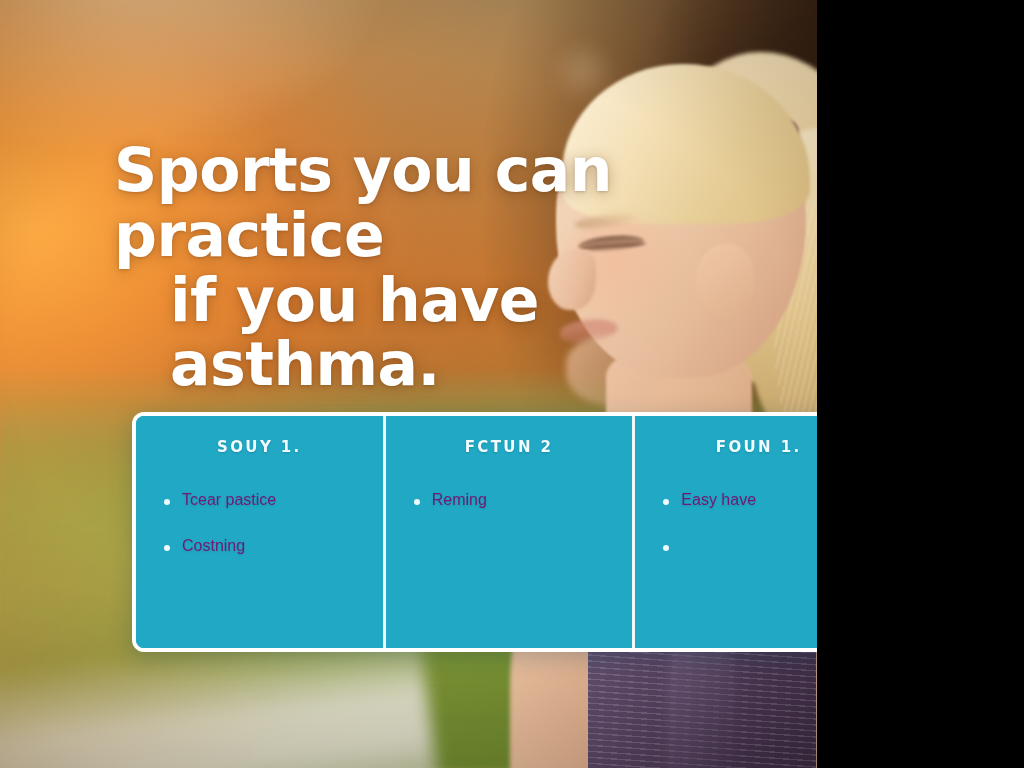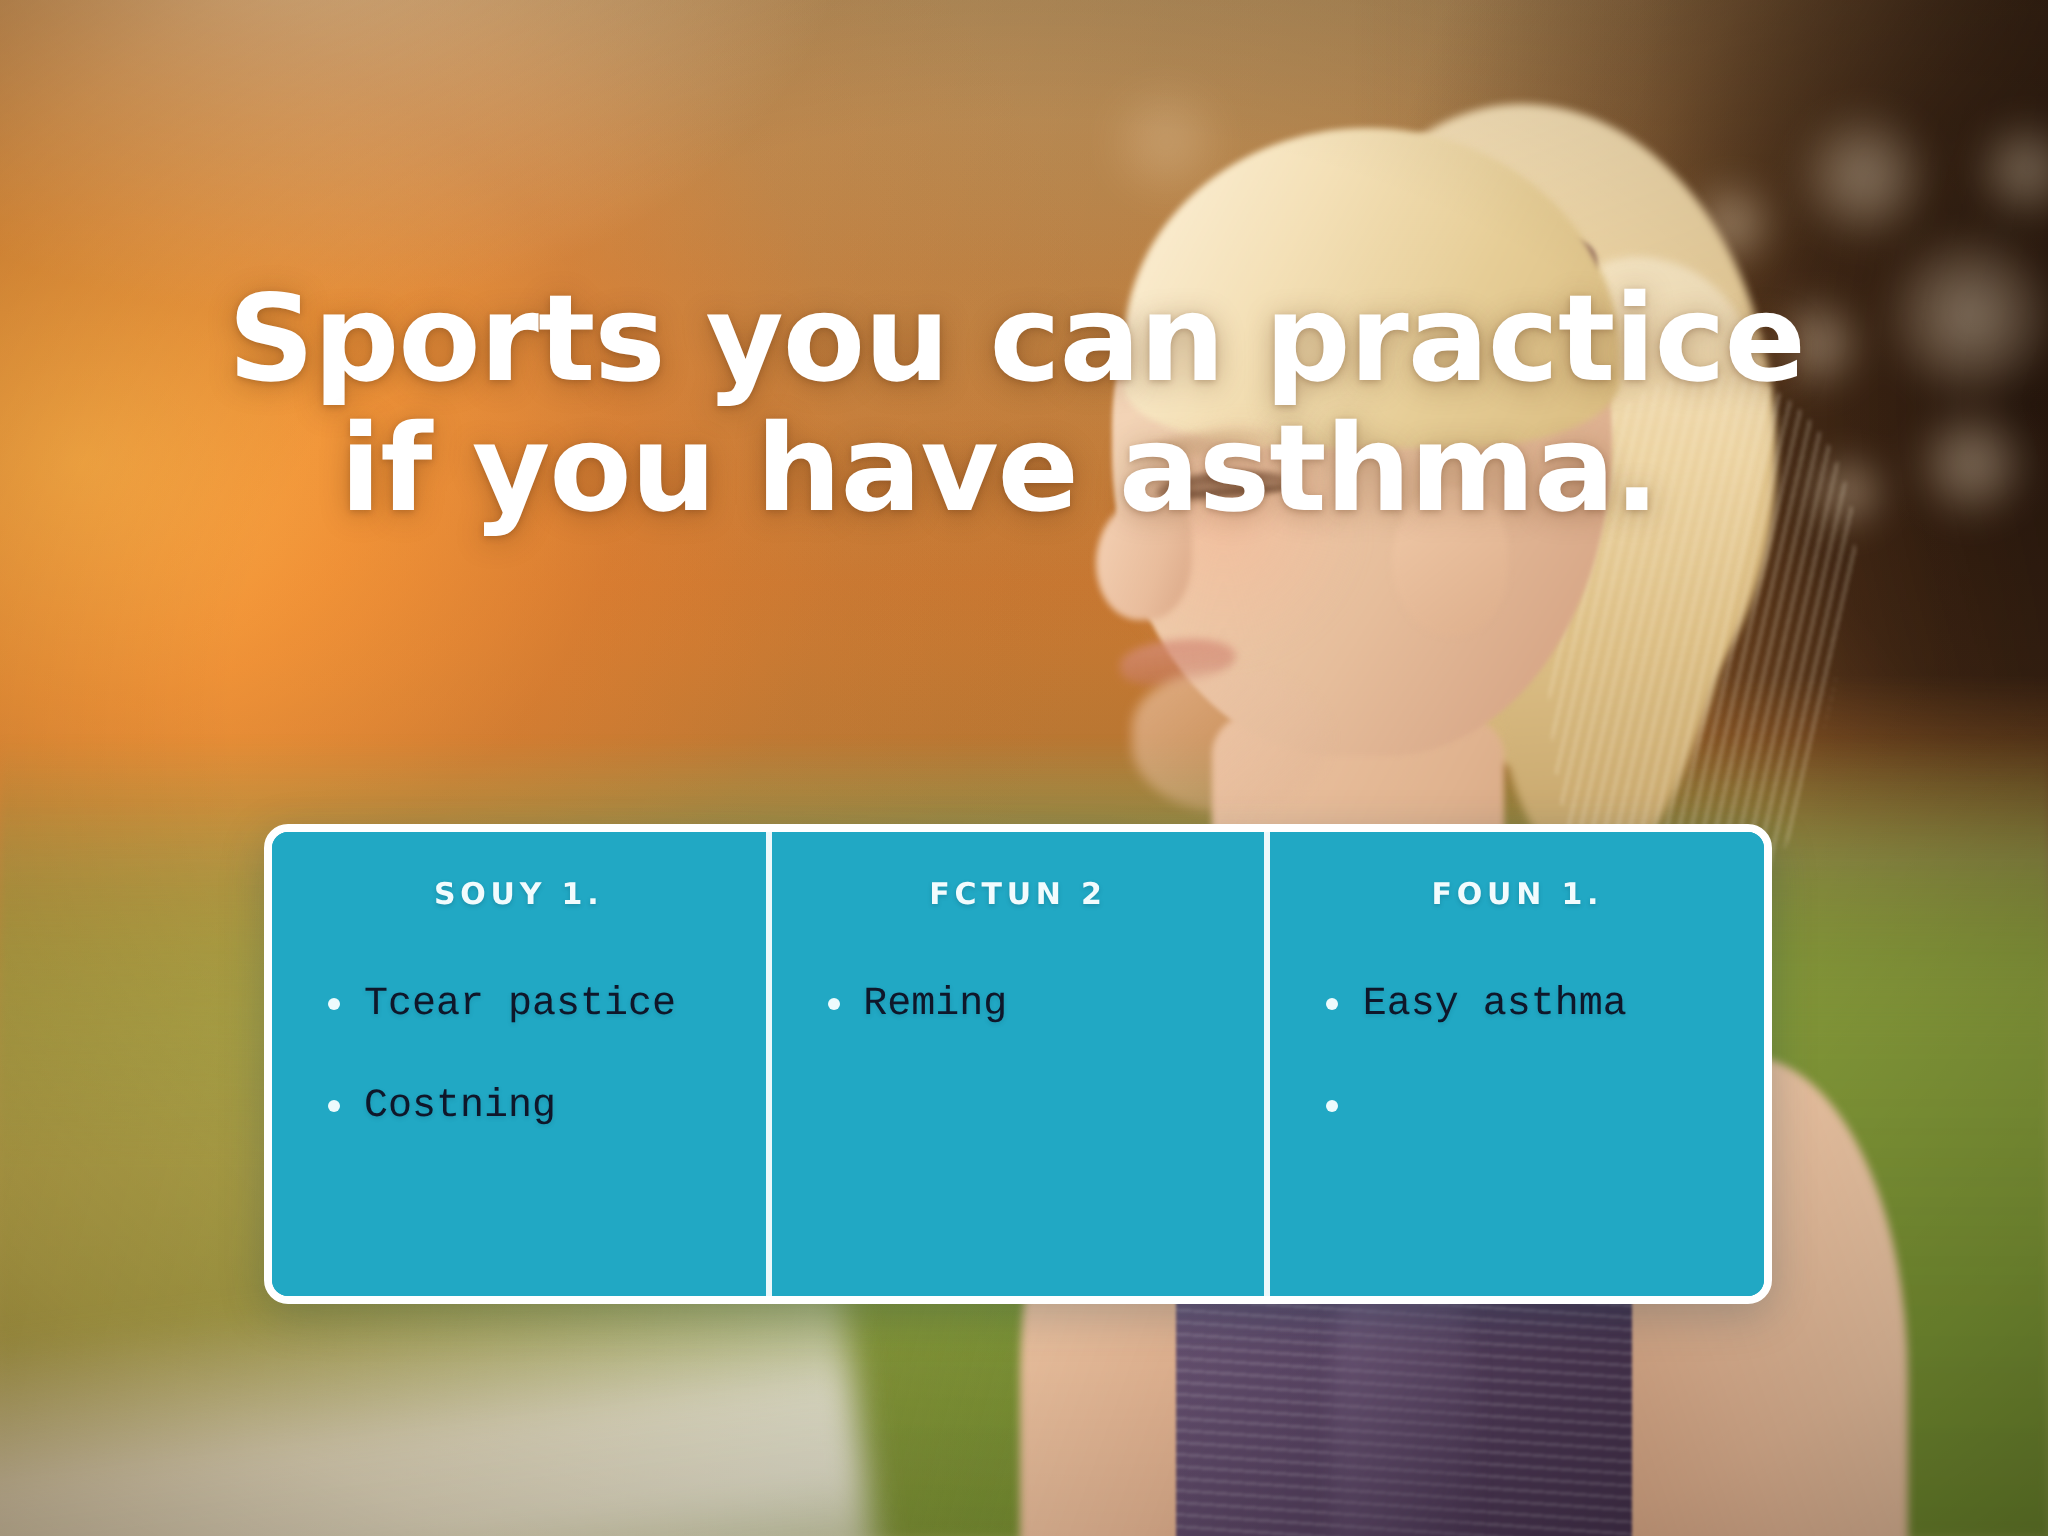--- a/index.html
+++ b/index.html
@@ -7,21 +7,21 @@
 
   html, body {
     width:1024px; height:768px;
     overflow:hidden;
     background:#000;
     font-family:"Liberation Sans", sans-serif;
   }
 
   #stage {
     position:relative;
-    width:1024px; height:768px;
+    width:817px; height:768px;
     overflow:hidden;
   }
 
   
   .photo { position:absolute; inset:0; }
 
   
   .bg-base {
     background:
       linear-gradient(to bottom,
@@ -296,24 +296,24 @@
     font-size:15px;
     letter-spacing:2.4px;
     text-transform:uppercase;
     margin-bottom:34px;
     text-shadow:0 1px 2px rgba(10,70,90,0.25);
   }
 
   .bullets { list-style:none; padding-left:26px; }
   .bullets li {
     position:relative;
-    color:#0f172a;
-    font-family:Liberation Mono, monospace;
+    color:#701a75;
+    font-family:Liberation Sans, sans-serif;
     font-weight:400;
-    font-size:20px;
+    font-size:16px;
     line-height:1.25;
     margin-bottom:26px;
     white-space:nowrap;
     text-shadow:0 1px 2px rgba(10,70,90,0.18);
   }
   .bullets li:last-child { margin-bottom:0; }
   .bullets li .dot {
     position:absolute; left:-18px; top:9px;
     width:6px; height:6px; border-radius:50%;
     background:#eefbfd;
@@ -387,20 +387,20 @@
     <div class="card">
       <div class="card-title">FCTUN 2</div>
       <ul class="bullets">
         <li><span class="dot"></span><span>Reming</span></li>
       </ul>
     </div>
 
     <div class="card">
       <div class="card-title">FOUN 1.</div>
       <ul class="bullets">
-        <li><span class="dot"></span><span>Easy asthma</span></li>
+        <li><span class="dot"></span><span>Easy have</span></li>
         <li><span class="dot"></span></li>
       </ul>
     </div>
 
   </div>
 
 </div>
 
 </body></html>

